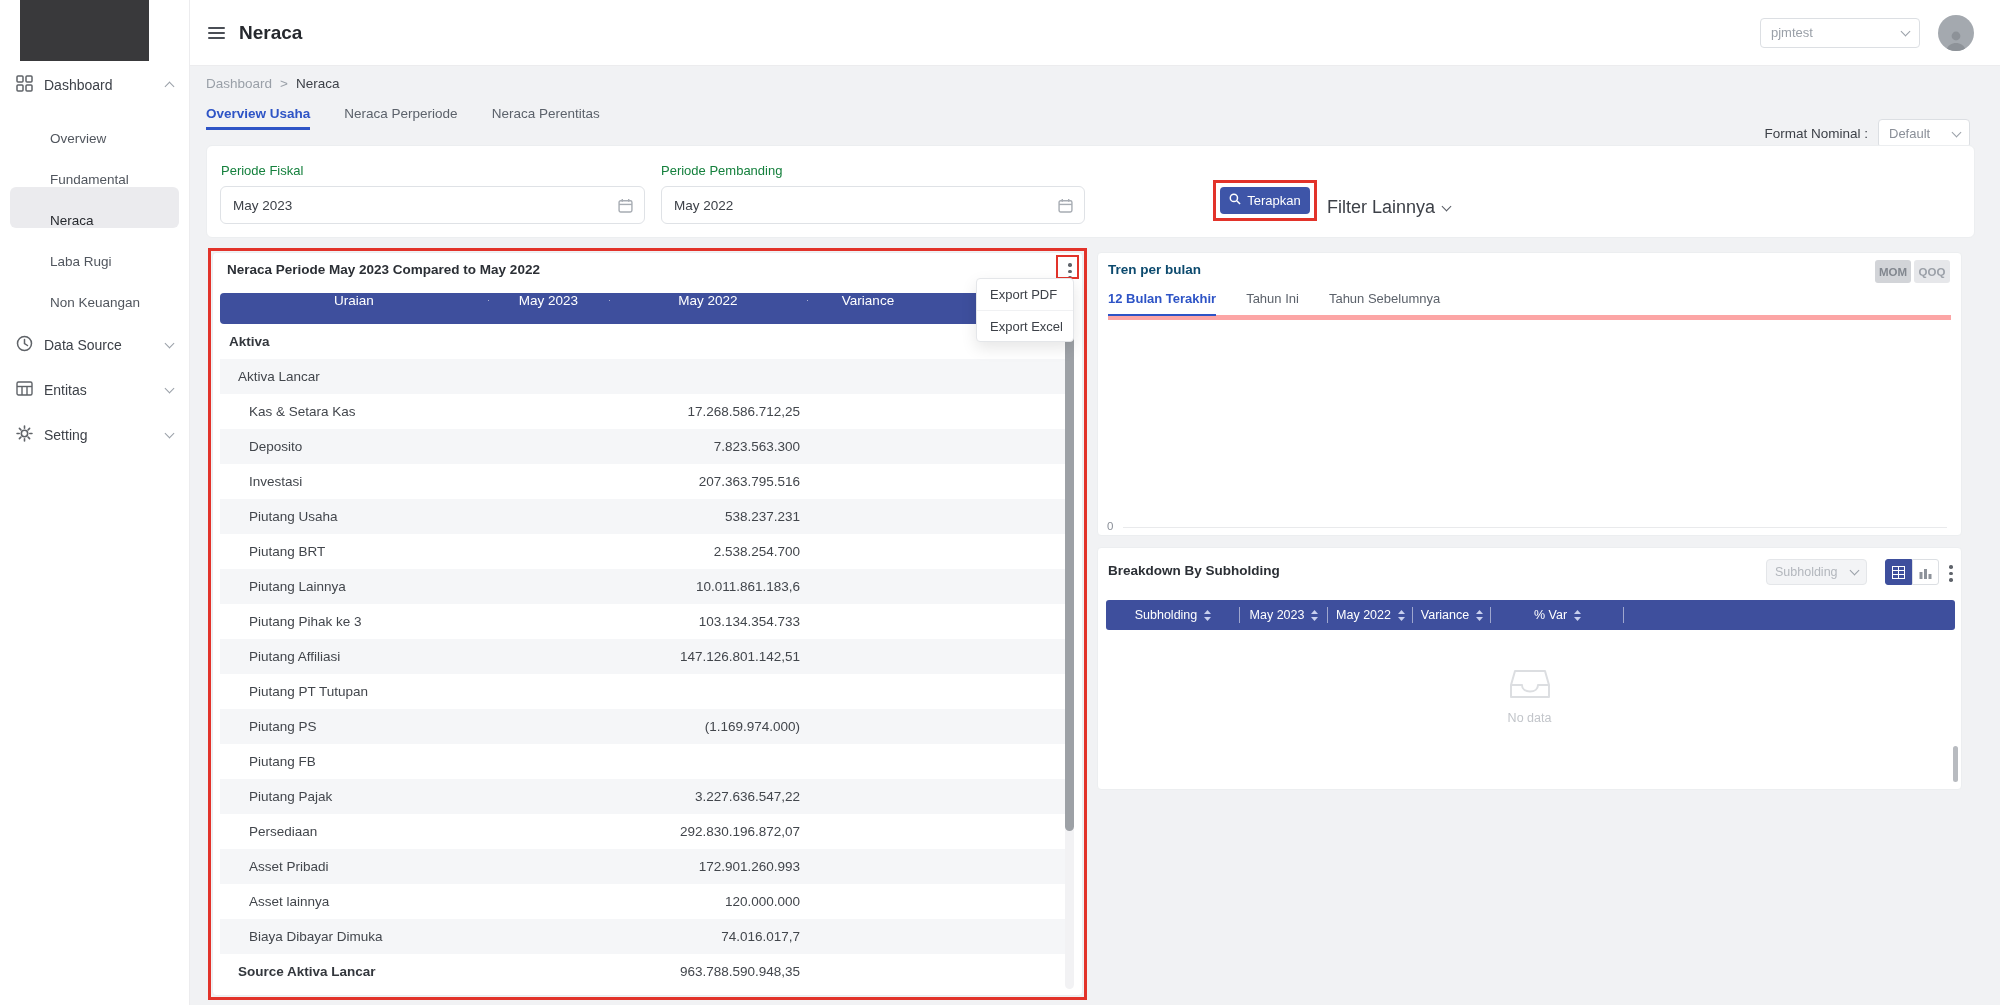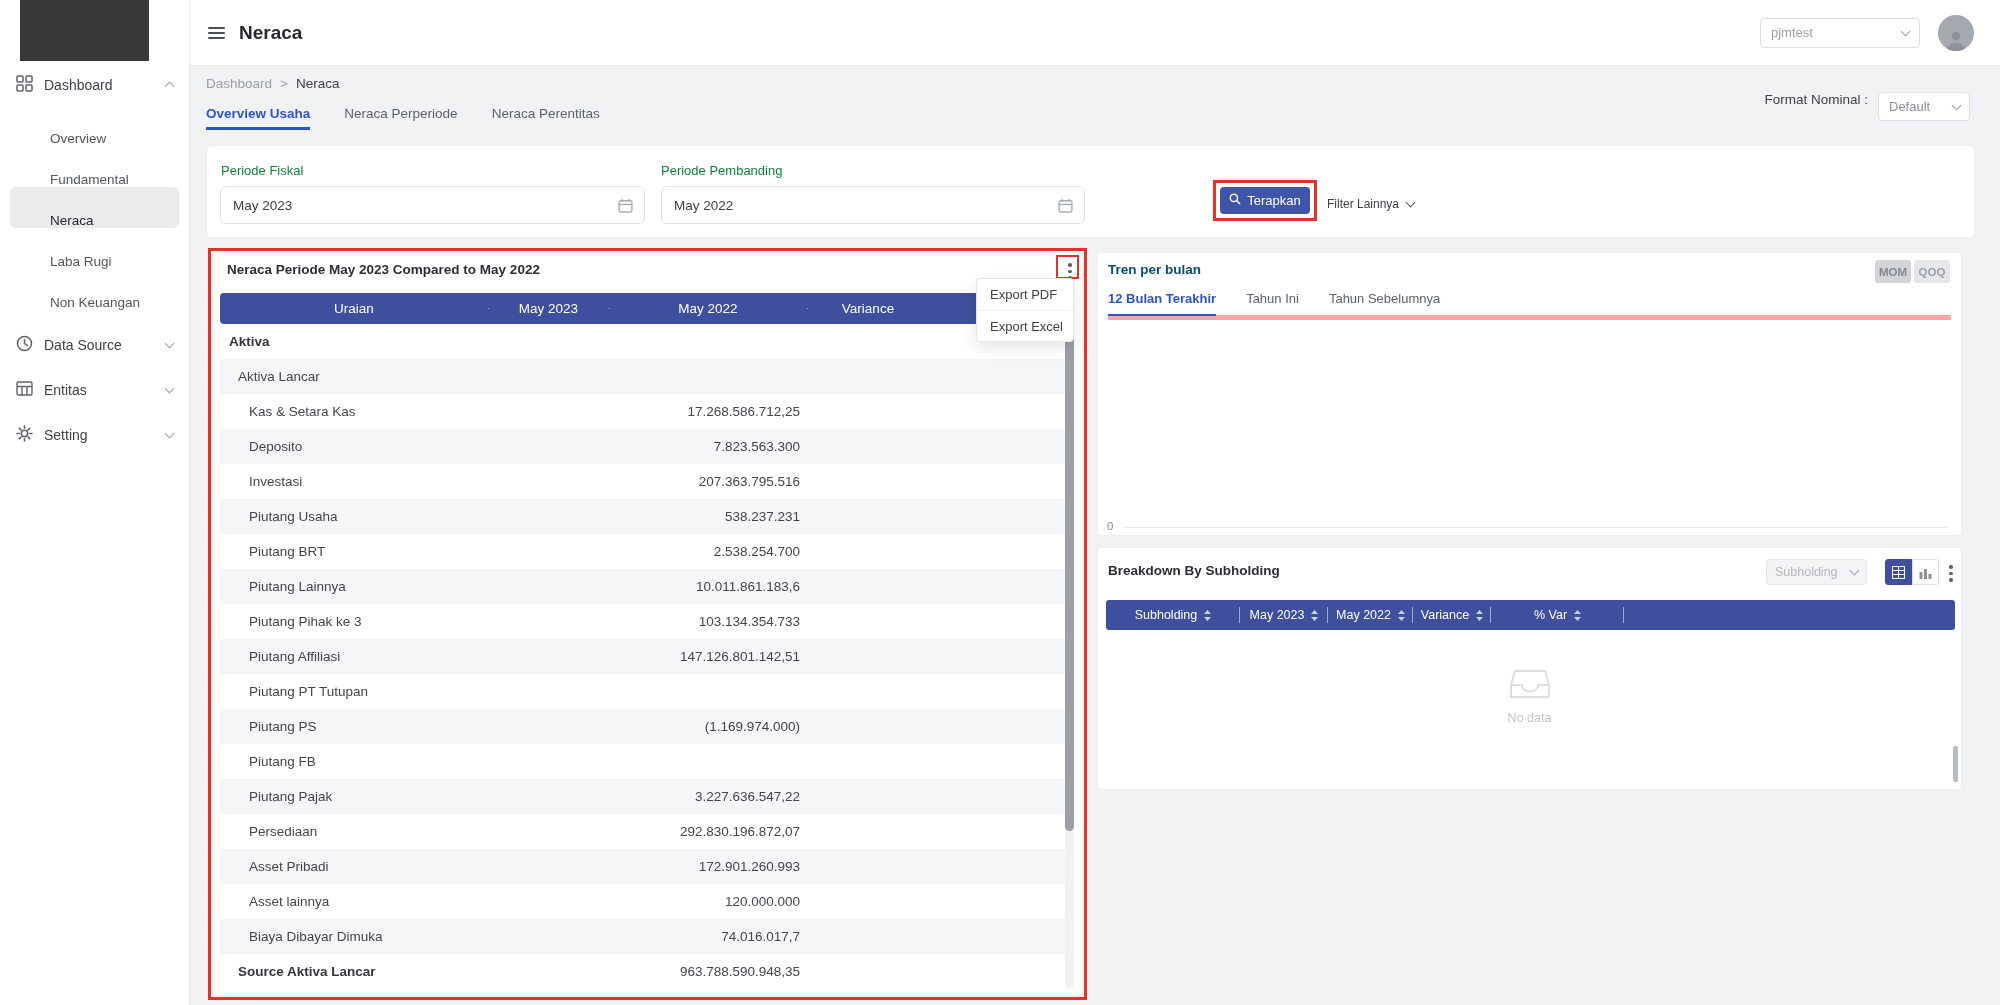--- a/index.html
+++ b/index.html
@@ -31,45 +31,45 @@
   .sub{display:flex;align-items:flex-end;height:41px;margin:0 10px;padding-left:40px;border-radius:6px;font-size:13.5px;color:#51565e;cursor:pointer}
   .sub.active{background:#ebebee;color:#26292e}
   .group-gap{height:12px}
 
   
   .breadcrumb{position:absolute;left:206px;top:76px;display:flex;gap:8px;font-size:13.5px;color:#9aa0a8}
   .breadcrumb .current{color:#3d4148}
   .tabs{position:absolute;left:206px;top:106px;display:flex;gap:34px}
   .tab{font-size:13.5px;color:#5c626b;padding-bottom:6px;cursor:pointer;border-bottom:3px solid transparent}
   .tab.active{color:#2e54c6;font-weight:700;border-bottom-color:#2e54c6}
-  .format-nominal{position:absolute;right:30px;top:92px;display:flex;align-items:flex-start;gap:10px;font-size:13.5px;color:#3d4148}
+  .format-nominal{position:absolute;right:30px;top:119px;display:flex;align-items:center;gap:10px;font-size:13.5px;color:#3d4148}
   .fn-select{width:92px;height:29px;border:1px solid #dcdfe3;border-radius:4px;background:#fff;display:flex;align-items:center;justify-content:space-between;padding:0 9px 0 10px;color:#8a8f98;font-size:13px;cursor:pointer}
 
   
   .filter-card{position:absolute;left:206px;top:145px;width:1769px;height:93px;background:#fff;border:1px solid #eceef0;border-radius:6px}
   .f-label{position:absolute;top:17px;font-size:13px;color:#15803d}
   .f-label.l1{left:14px}.f-label.l2{left:454px}
   .f-input{position:absolute;top:40px;height:38px;border:1px solid #dfe2e6;border-radius:6px;display:flex;align-items:center;background:#fff}
   .f-input input{border:none;outline:none;flex:1;padding:0 12px;font-size:13.5px;color:#3d4148;background:transparent;font-family:inherit}
   .f-input .cal{margin-right:11px;display:flex}
   .i1{left:13px;width:425px}.i2{left:454px;width:424px}
   .apply-btn{position:absolute;left:1013px;top:41px;width:90px;height:27px;background:#3e55a8;color:#fff;border:none;border-radius:4px;font-size:13px;display:flex;align-items:center;justify-content:center;gap:6px;cursor:pointer;font-family:inherit}
   .annot-apply{position:absolute;left:1006px;top:34px;width:104px;height:41px;border:3px solid #e2332a;pointer-events:none;z-index:10}
-  .filter-more{position:absolute;left:1120px;top:51px;display:flex;align-items:center;gap:8px;font-size:12px;color:#3d4148;cursor:pointer}
+  .filter-more{position:absolute;left:1120px;top:51px;display:flex;align-items:center;gap:8px;font-size:18px;color:#3d4148;cursor:pointer}
 
   
   .neraca-card{position:absolute;left:212px;top:252px;width:871px;height:744px;background:#fff;border:1px solid #eceef0;border-radius:4px}
   .annot-panel{position:absolute;left:208px;top:248px;width:879px;height:752px;border:3px solid #e2332a;pointer-events:none;z-index:30}
   .nc-title{position:absolute;left:14px;top:9px;font-size:13.5px;font-weight:700;color:#2b2f35}
   .kebab{display:flex;flex-direction:column;gap:3px;align-items:center;cursor:pointer}
   .kebab i{width:3.5px;height:3.5px;border-radius:50%;background:#5f646b}
   .nc-kebab{position:absolute;left:849px;top:6px;padding:4px 6px}
   .annot-kebab{position:absolute;left:843px;top:2px;width:23px;height:24px;border:2px solid #e2332a;pointer-events:none;z-index:12}
   .ntable{position:absolute;left:7px;top:40px;width:845px}
-  .nhead{display:flex;height:31px;background:#3e4f9d;border-radius:4px;color:#fff;font-size:13.5px;align-items:center}
+  .nhead{display:flex;height:31px;background:#3e4f9d;border-radius:4px;color:#fff;font-size:13.5px;align-items:flex-start}
   .nhead>div{display:flex;align-items:center;justify-content:center;position:relative}
   .nhead>div+div::before{content:"";position:absolute;left:0;top:7px;bottom:7px;width:1px;background:rgba(255,255,255,.55)}
   .h1{width:268px}.h2{width:121px}.h3{width:198px}.h4{width:122px}.h5{flex:1}
   .trow{display:flex;height:35px;align-items:center;font-size:13.5px;color:#42464c}
   .nrows .trow:nth-child(even){background:#f5f6f8}
   .cu{width:389px;padding-left:9px}
   .cv{width:198px;text-align:right;padding-right:7px}
   .cr{flex:1}
   .r-sec .cu{font-weight:700;color:#33373d}
   .r-sub .cu{padding-left:18px}

